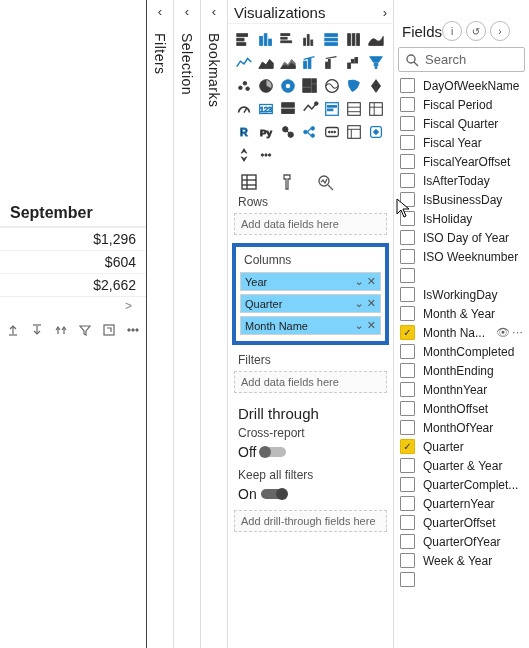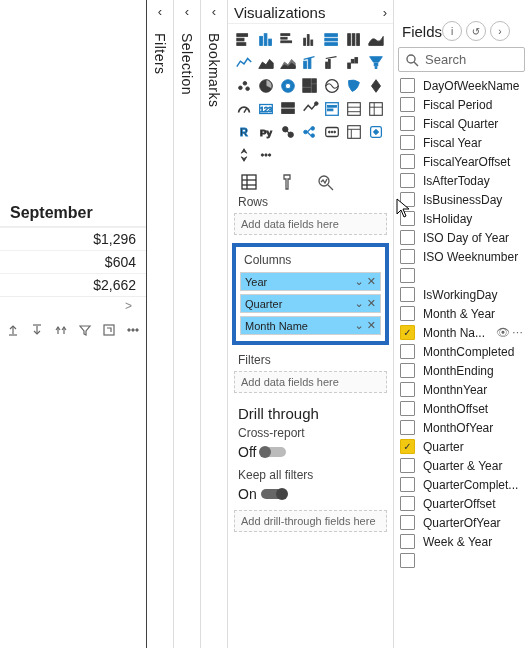--- a/index.html
+++ b/index.html
@@ -697,20 +697,24 @@
         <div class="frow">
           <span class="cb"></span>
           <span class="lbl">Quarter &amp; Year</span>
         </div>
         <div class="frow">
           <span class="cb"></span>
           <span class="lbl">QuarterComplet...</span>
         </div>
         <div class="frow">
           <span class="cb"></span>
+          <span class="lbl">QuarternYear</span>
+        </div>
+        <div class="frow">
+          <span class="cb"></span>
           <span class="lbl">QuarterOffset</span>
         </div>
         <div class="frow">
           <span class="cb"></span>
           <span class="lbl">QuarterOfYear</span>
         </div>
         <div class="frow">
           <span class="cb"></span>
           <span class="lbl">Week &amp; Year</span>
         </div>

